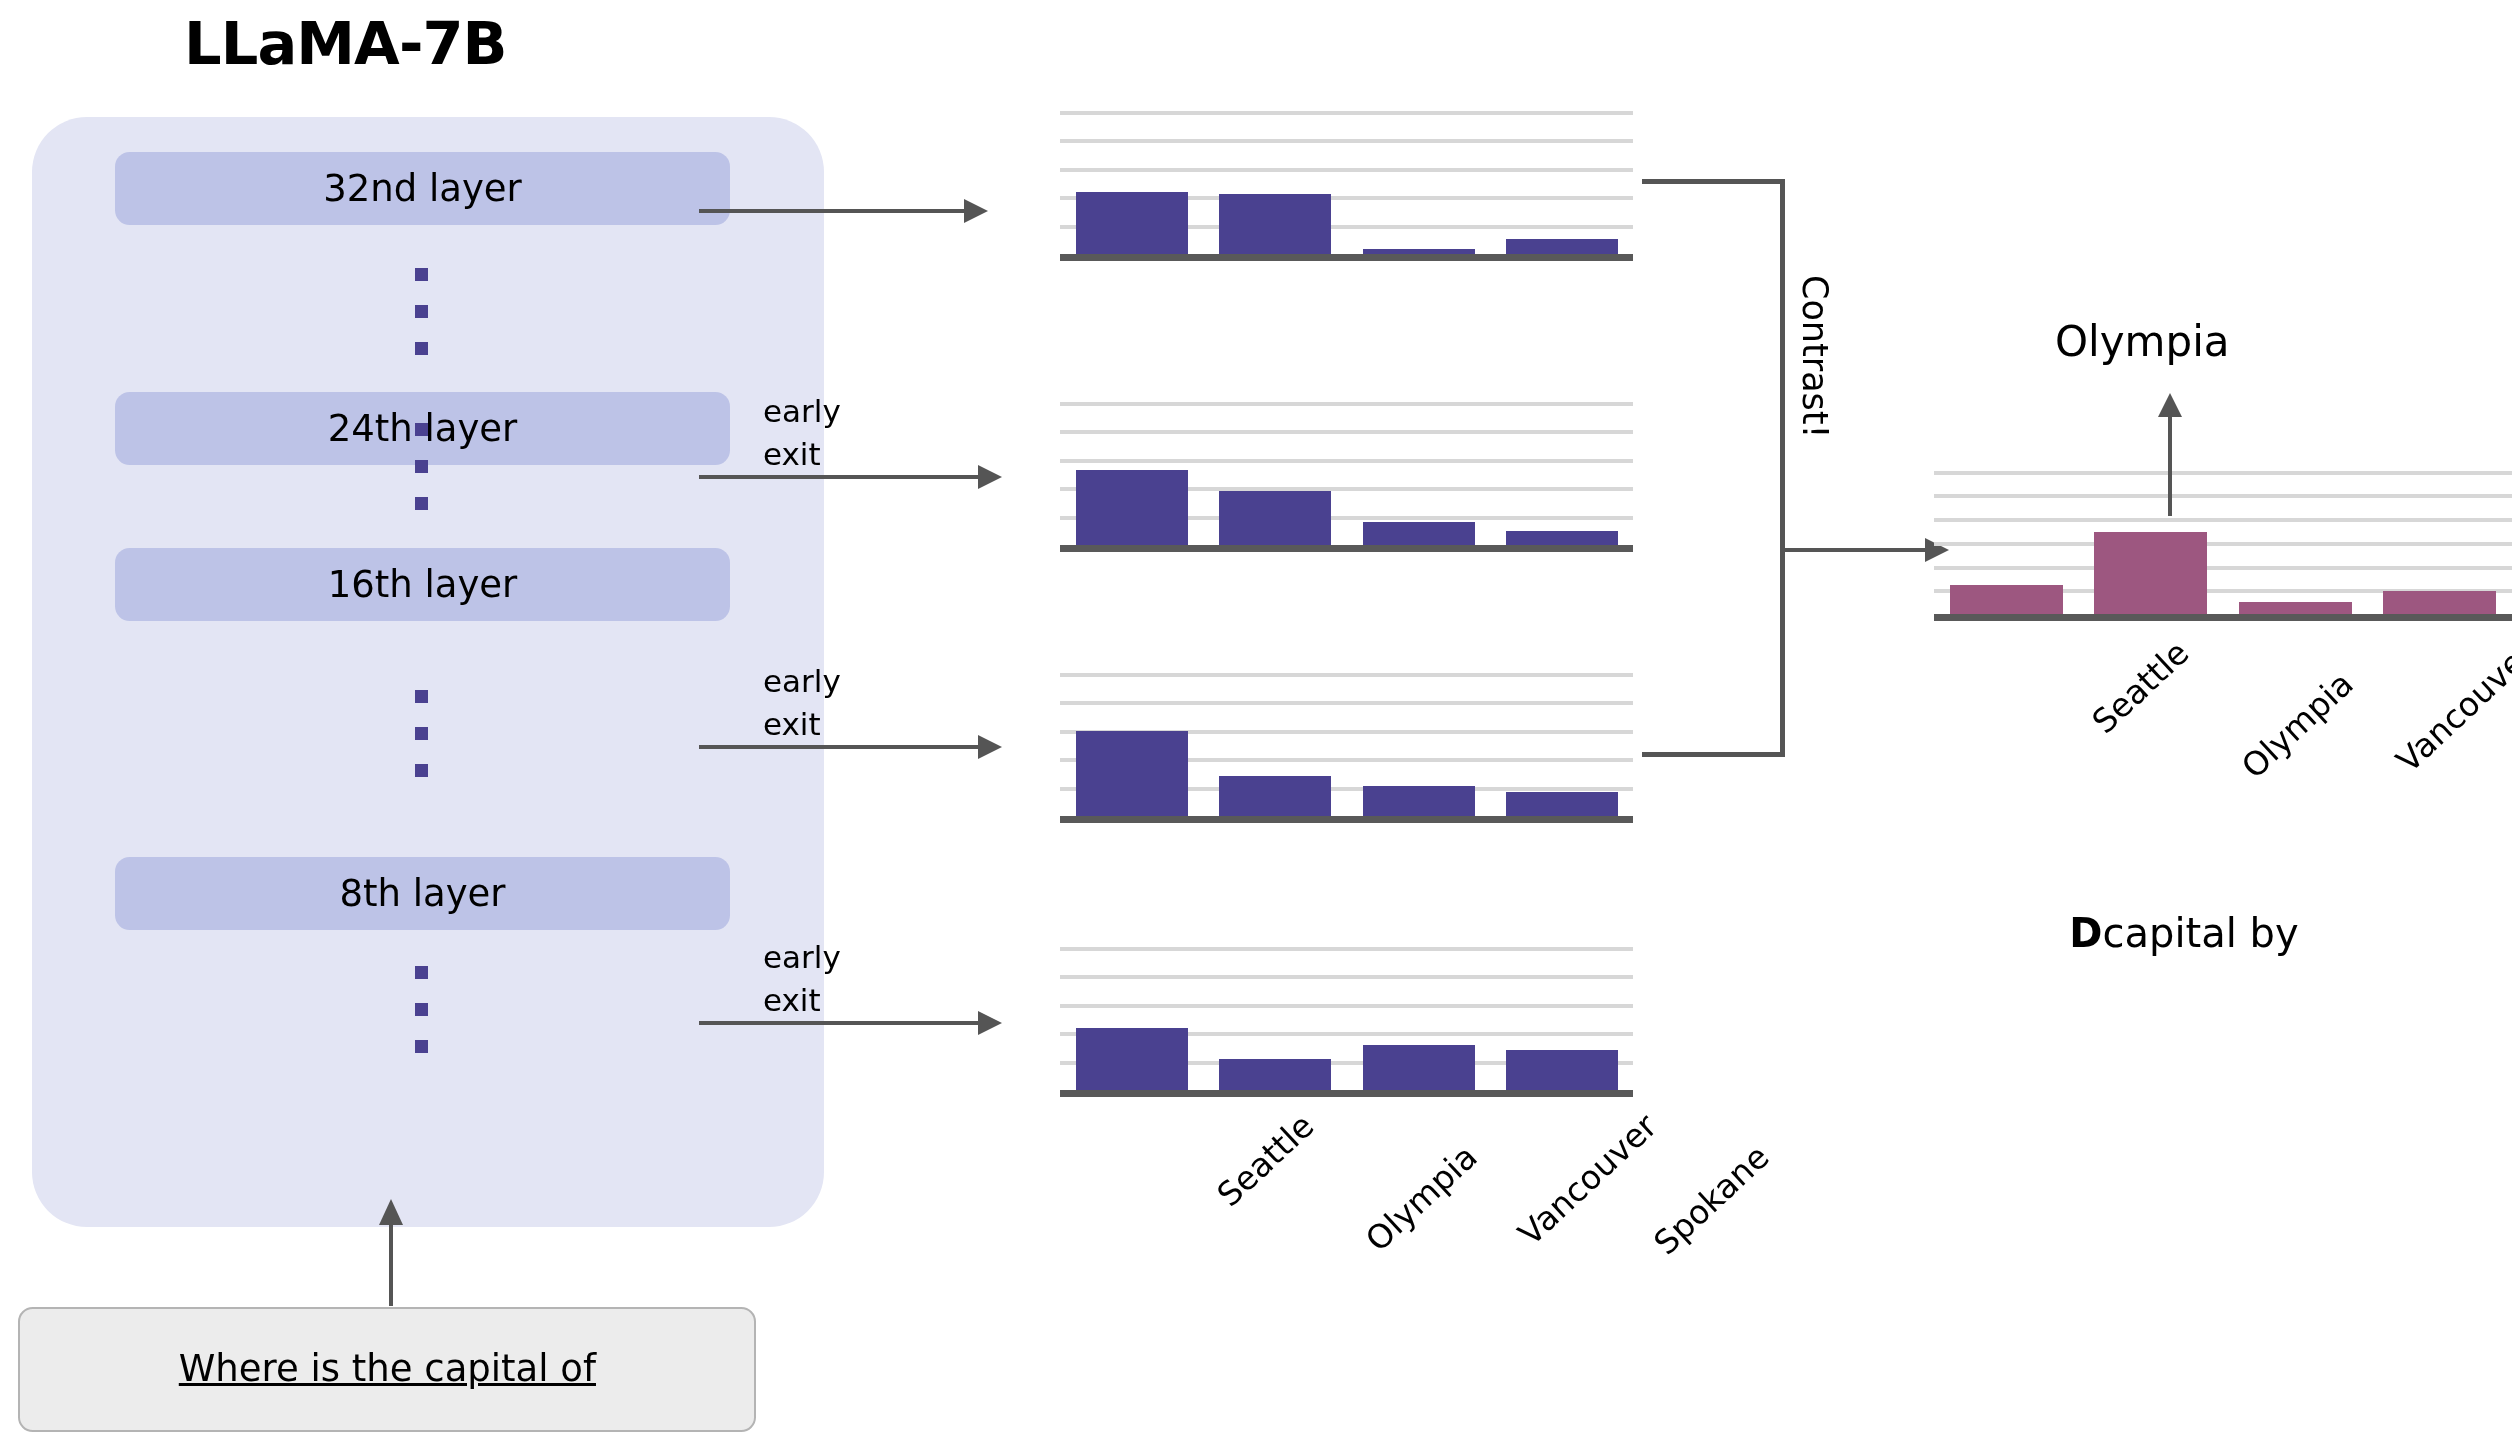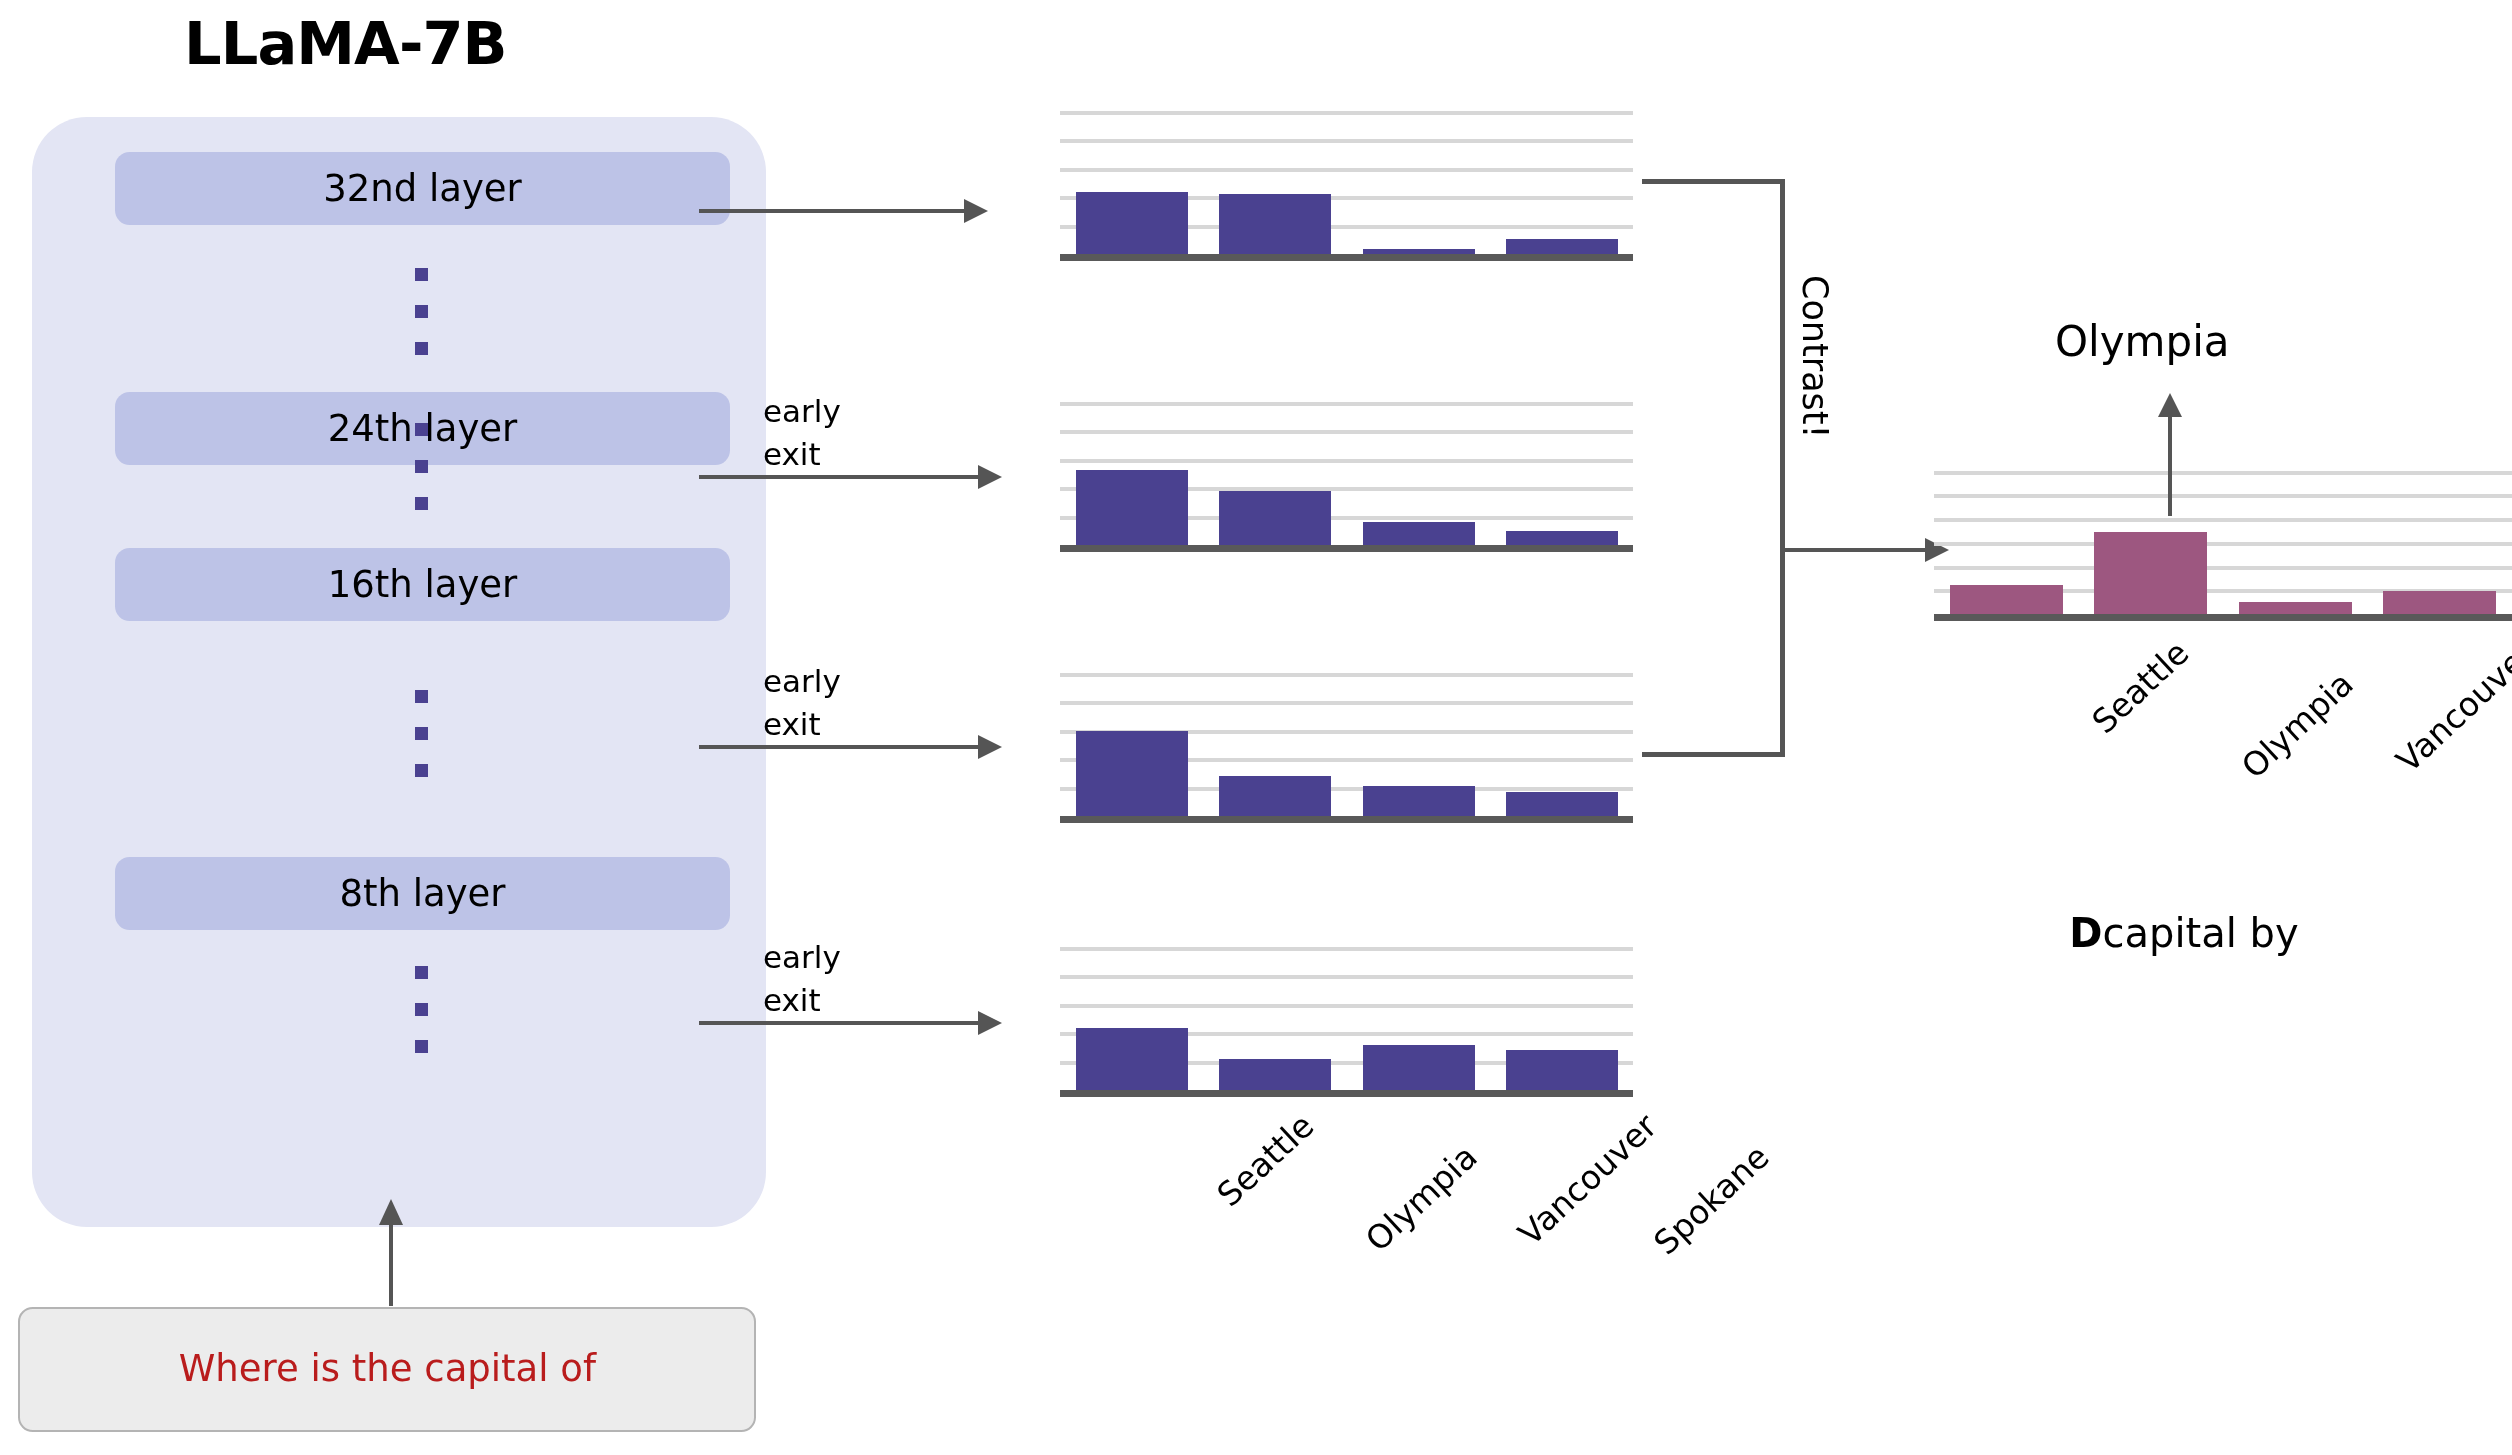--- a/index.html
+++ b/index.html
@@ -21,21 +21,21 @@
     left: 184px; top: 9.2px;
     font-size: 59px;
     font-weight: bold;
     color: #000;
     letter-spacing: -0.9px;
   }
 
   
   #llm-stack {
     left: 32px; top: 117px;
-    width: 734px; height: 1110px;
+    width: 792px; height: 1110px;
     background: #e3e5f4;
     border-radius: 55px;
   }
   .layer-box {
     position: absolute;
     left: 83px;
     width: 615px;
     height: 73px;
     background: #bdc3e7;
     border-radius: 14.7px;
@@ -186,21 +186,22 @@
     background: #ececec;
     border: 2.8px solid #b4b4b4;
     border-radius: 14.7px;
     display: flex;
     align-items: center;
     justify-content: center;
   }
   #prompt-text {
     font-size: 37px;
     line-height: 1.3;
-    color: #b91c1c;
+    color: #000000;
+    text-decoration: underline;
   }
   #prompt-arrow-line {
     position: absolute;
     left: 389px; top: 1222px;
     width: 3.7px; height: 84px;
     background: #555;
   }
   #prompt-arrow-head {
     position: absolute;
     left: 379px; top: 1199px;

